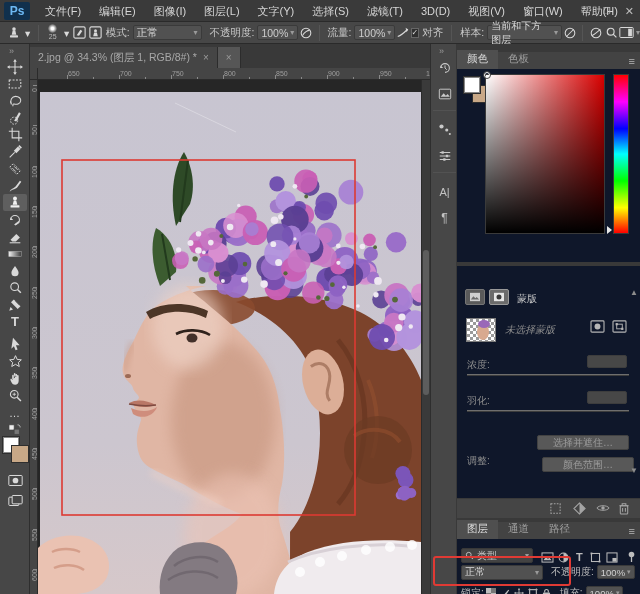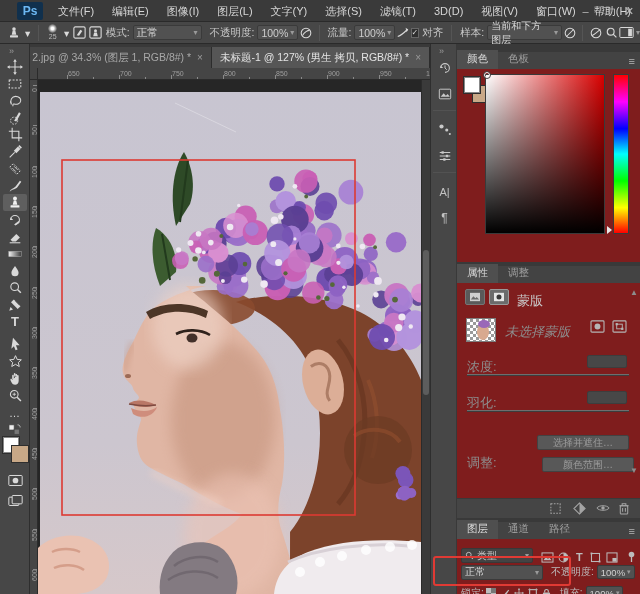--- a/index.html
+++ b/index.html
@@ -1,20 +1,20 @@
 <!DOCTYPE html>
 <html><head>
 <meta charset="utf-8">
 <style>
   html,body{margin:0;padding:0;background:#222;}
   *{box-sizing:border-box;}
   #app{position:relative;width:640px;height:594px;background:#3c3c3c;overflow:hidden;
        font-family:"Liberation Sans","DejaVu Sans",sans-serif;color:#cfcfcf;font-size:11px;
        -webkit-user-select:none;user-select:none;}
-  .abs{position:absolute;justify-content:flex-end;}
+  .abs{position:absolute;}
   
   .menubar{left:0;top:0;width:640px;height:22px;background:#3a3a3a;border-bottom:1px solid #2a2a2a;
            display:flex;align-items:center;}
   .pslogo{width:26px;height:18px;margin:0 6px 0 4px;background:#10304d;color:#6cb8f3;font-weight:bold;
           font-size:12px;display:flex;align-items:center;justify-content:center;border-radius:2px;}
   .menuitem{padding:0 9px;line-height:22px;color:#d6d6d6;cursor:default;white-space:nowrap;}
   .winctl{position:absolute;top:0;right:6px;height:22px;display:flex;gap:14px;align-items:center;color:#bdbdbd;font-size:11px;}
   .winctl span{cursor:default;}
   
   .optionsbar{left:0;top:22px;width:640px;height:22px;background:#474747;border-bottom:1px solid #2a2a2a;
@@ -51,37 +51,37 @@
   .rtickv{position:absolute;height:1px;width:4px;background:#8a8a8a;right:0;}
   .rnumv{position:absolute;font-size:7px;color:#9f9f9f;transform:rotate(-90deg);transform-origin:left top;line-height:7px;}
   .canvaswrap{left:38px;top:80px;width:383px;height:514px;background:#262626;overflow:hidden;}
   .vscroll{left:421px;top:80px;width:9px;height:514px;background:#3a3a3a;border-left:1px solid #2b2b2b;}
   .vthumb{position:absolute;left:1px;width:6px;border-radius:3px;background:#5d5d5d;}
   
   .panelstrip{left:430px;top:44px;width:27px;height:550px;background:#474747;border-left:1px solid #2e2e2e;border-right:1px solid #393939;}
   .stripicon{position:absolute;left:3px;width:21px;height:20px;display:flex;align-items:center;justify-content:center;color:#c3c3c3;}
   .stripdiv{position:absolute;left:2px;width:23px;height:1px;background:#3a3a3a;border-bottom:1px solid #525252;}
   .panels{left:457px;top:44px;width:183px;height:550px;background:#393939;}
-  .panel{position:absolute;left:0;width:183px;background:#7f1d1d;}
+  .panel{position:absolute;left:0;width:183px;background:#0f172a;}
   .ptabs{height:17px;background:#434343;display:flex;align-items:flex-end;font-size:10.5px;}
   .ptab{padding:2px 10px 3px 10px;color:#9f9f9f;}
   .ptab.active{background:#4f4f4f;color:#d9d9d9;}
   .pmenu{margin-left:auto;color:#b5b5b5;padding:0 5px 2px 0;font-size:11px;}
   
   .satsq{position:absolute;left:28px;top:22px;width:120px;height:160px;border:1px solid #3a3a3a;
          background:linear-gradient(to bottom,rgba(0,0,0,0),#000),linear-gradient(to right,#fff,rgba(255,255,255,0)),#d80000;}
   .hueband{position:absolute;left:156px;top:22px;width:16px;height:160px;border:1px solid #3a3a3a;
            background:linear-gradient(180deg,#f00 0%,#f0f 17%,#00f 34%,#0ff 50%,#0f0 67%,#ff0 84%,#f00 100%);}
   .picker{position:absolute;width:8px;height:8px;border:1px solid #444;border-radius:50%;box-shadow:0 0 0 1px #fff inset;}
   .huearrow{position:absolute;width:0;height:0;border-top:4px solid transparent;border-bottom:4px solid transparent;border-left:5px solid #e8e8e8;}
   .fgbg{position:absolute;left:6px;top:24px;width:30px;height:30px;}
   .fgsw{position:absolute;left:0;top:0;width:18px;height:18px;background:#fff;border:1px solid #2e2e2e;box-shadow:0 0 0 1px #888 inset;}
   .bgsw{position:absolute;left:9px;top:9px;width:18px;height:18px;background:#c8a887;border:1px solid #2e2e2e;}
   
-  .plabel{position:absolute;color:#8d8d8d;font-size:13px;}
+  .plabel{position:absolute;color:#8d8d8d;font-size:10px;}
   .slider{position:absolute;height:2px;background:#6e6e6e;border-bottom:1px solid #3c3c3c;}
   .dvalbox{position:absolute;width:40px;height:13px;background:#474747;border:1px solid #3d3d3d;border-radius:2px;}
   .pbtn{position:absolute;width:92px;height:15px;background:#585858;border:1px solid #424242;border-radius:2px;
         color:#9b9b9b;font-size:10px;display:flex;align-items:center;justify-content:center;}
   .checker{background-image:linear-gradient(45deg,#9a9a9a 25%,transparent 25%,transparent 75%,#9a9a9a 75%),
            linear-gradient(45deg,#9a9a9a 25%,transparent 25%,transparent 75%,#9a9a9a 75%);
            background-size:6px 6px;background-position:0 0,3px 3px;background-color:#fff;}
   .mthumbicon{position:absolute;width:20px;height:16px;background:#5a5a5a;border:1px solid #757575;border-radius:2px;display:flex;align-items:center;justify-content:center;}
   .prow-ico{position:absolute;display:flex;align-items:center;justify-content:center;color:#a5a5a5;}
   .pfootbar{position:absolute;left:0;width:183px;height:20px;background:#454545;border-top:1px solid #3a3a3a;}
@@ -217,21 +217,20 @@
     </div>
     <span class="car" style="color:#9a9a9a;font-size:8px;margin-left:2px">▾</span>
   </div>
 
   <div class="abs tabbar">
     <div class="doctab inactive">
       <span>2.jpg @ 34.3% (图层 1, RGB/8#) *</span>
       <span class="tabclose">×</span>
     </div>
     <div class="doctab active">
-      <span>未标题-1 @ 127% (男生 拷贝, RGB/8#) *</span>
       <span class="tabclose">×</span>
     </div>
   </div>
 
   <div class="abs toolbar" style="border-right:1px solid #2e2e2e">
     <div class="abs chev" style="left:9px;top:2px">»</div>
     <div class="tool" style="top:14px">
       <svg width="16" height="16" viewBox="0 0 18 18" stroke="#d9d9d9" stroke-width="1.2" fill="#d9d9d9">
           <path d="M9 2v14M2 9h14" fill="none"></path>
           <path d="M9 0l2 3H7zM9 18l2-3H7zM0 9l3-2v4zM18 9l-3-2v4z" stroke="none"></path>
@@ -704,24 +703,20 @@
         <div class="bgsw"></div>
         <div class="fgsw"></div>
       </div>
       <div class="satsq"></div>
       <div class="picker" style="left:26px;top:19px"></div>
       <div class="hueband"></div>
       <div class="huearrow" style="left:150px;top:174px"></div>
     </div>
 
     <div class="panel" style="top:222px;height:252px">
-      <div class="ptabs">
-        <span class="ptab active">属性</span>
-        <span class="ptab">调整</span>
-      </div>
       <div class="mthumbicon" style="left:8px;top:23px">
         <svg width="12" height="10" viewBox="0 0 14 12">
             <rect x="1" y="1" width="12" height="10" fill="#cfcfcf"></rect>
             <path d="M2 9l3-4 2.5 2.5L9 6l3 3z" fill="#6a6a6a"></path>
           </svg>
       </div>
       <div class="mthumbicon" style="left:32px;top:23px;background:#6b6b6b;border-color:#999">
         <svg width="12" height="10" viewBox="0 0 14 12">
             <rect x="1" y="1" width="12" height="10" fill="#e6e6e6"></rect>
             <circle cx="7" cy="6" r="3" fill="#3a3a3a"></circle>

